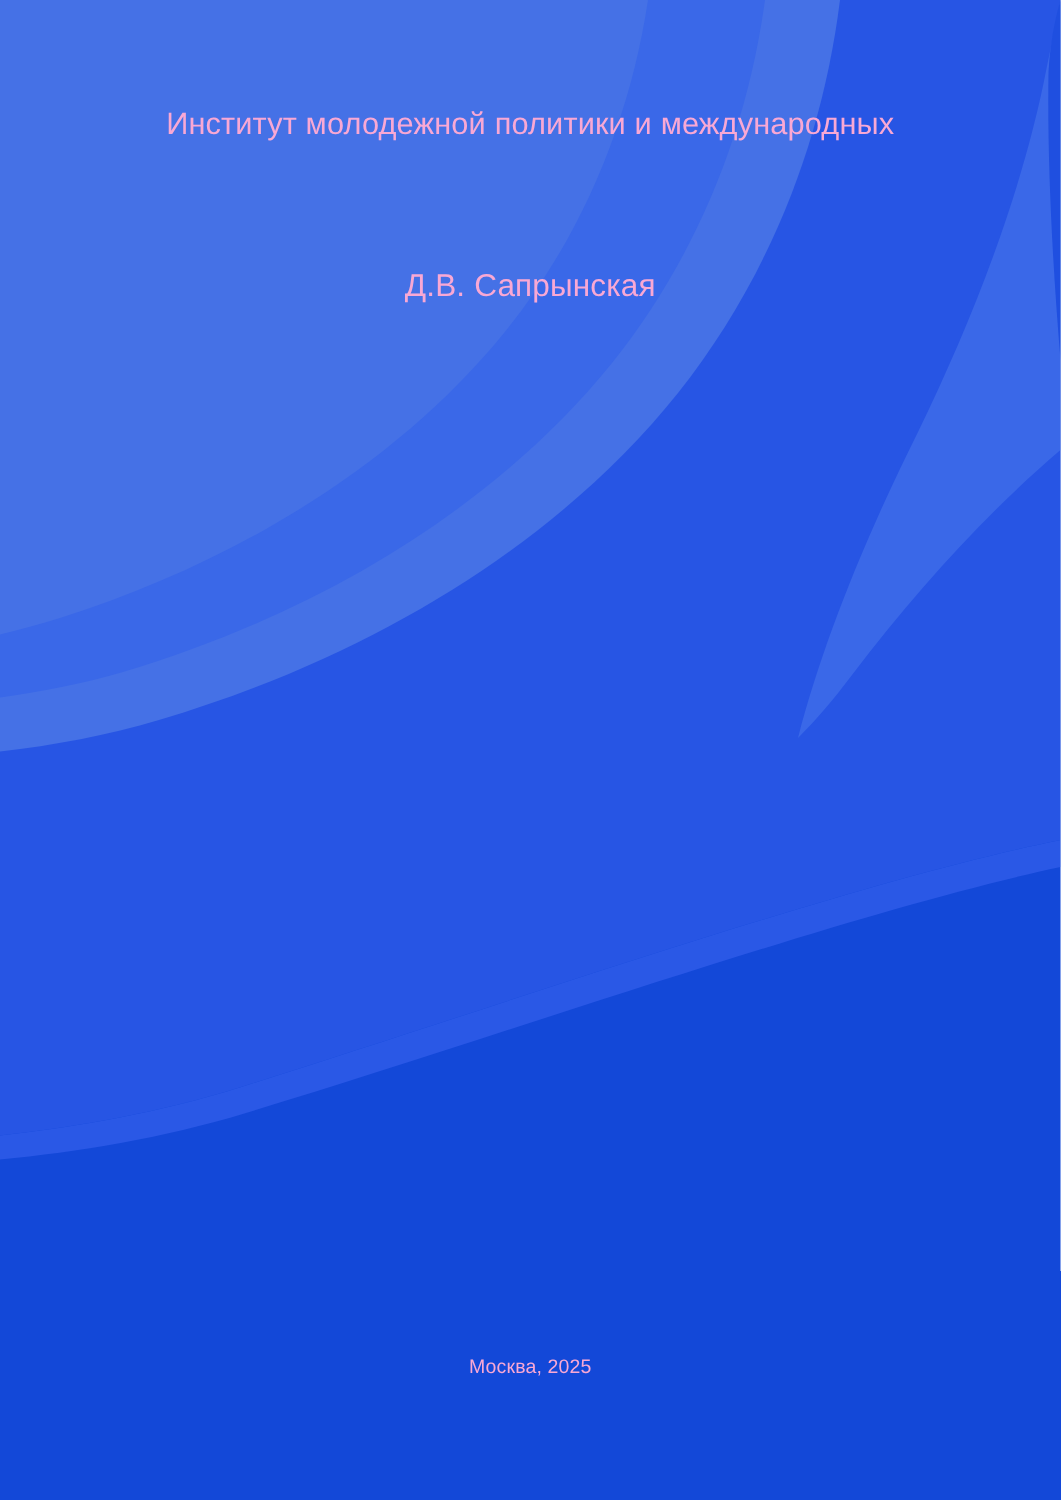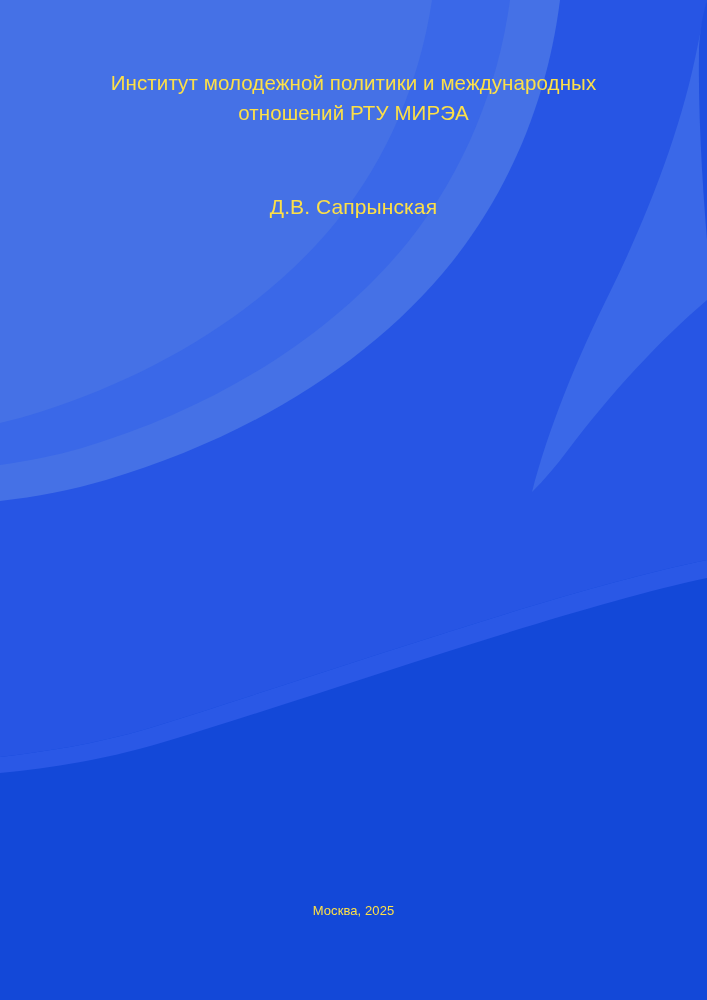--- a/index.html
+++ b/index.html
@@ -35,35 +35,35 @@
     left: 0;
     width: 707px;
     height: 1000px;
   }
 
   .text-block {
     position: absolute;
     left: 0;
     width: 707px;
     text-align: center;
-    color: #fde047;
+    color: #f9a8d4;
     box-sizing: border-box;
   }
 
   #institute-block {
     top: 68px;
     padding: 0 18px;
     font-size: 20.5px;
     line-height: 30px;
     font-weight: 400;
     letter-spacing: 0.1px;
   }
 
   #author-block {
-    top: 192px;
+    top: 176px;
     font-size: 21px;
     line-height: 30px;
     font-weight: 400;
     letter-spacing: 0.1px;
   }
 
   #title-block {
     top: 392px;
     padding: 0 6px;
     font-size: 25.5px;
@@ -103,21 +103,20 @@
 
     <path d="M707,0 L707,240 C702,180 698,110 699,48 C700,30 703,14 707,0 Z" fill="#1f4fe0"></path>
 
     <path d="M0,757 C44,752 96,744 150,728 C330,672 560,590 707,560 L707,578 C566,608 342,688 164,742 C108,759 52,768 0,773 Z" fill="#2a58e6"></path>
   </svg>
 
   <div class="content-layer">
 
     <div class="text-block" id="institute-block">
       <span class="line">Институт молодежной политики и международных</span>
-      <span class="line">отношений РТУ МИРЭА</span>
     </div>
 
     <div class="text-block" id="author-block">
       <span class="line">Д.В. Сапрынская</span>
     </div>
 
 
     <div class="text-block" id="place-block">
       <span class="line">Москва, 2025</span>
     </div>

